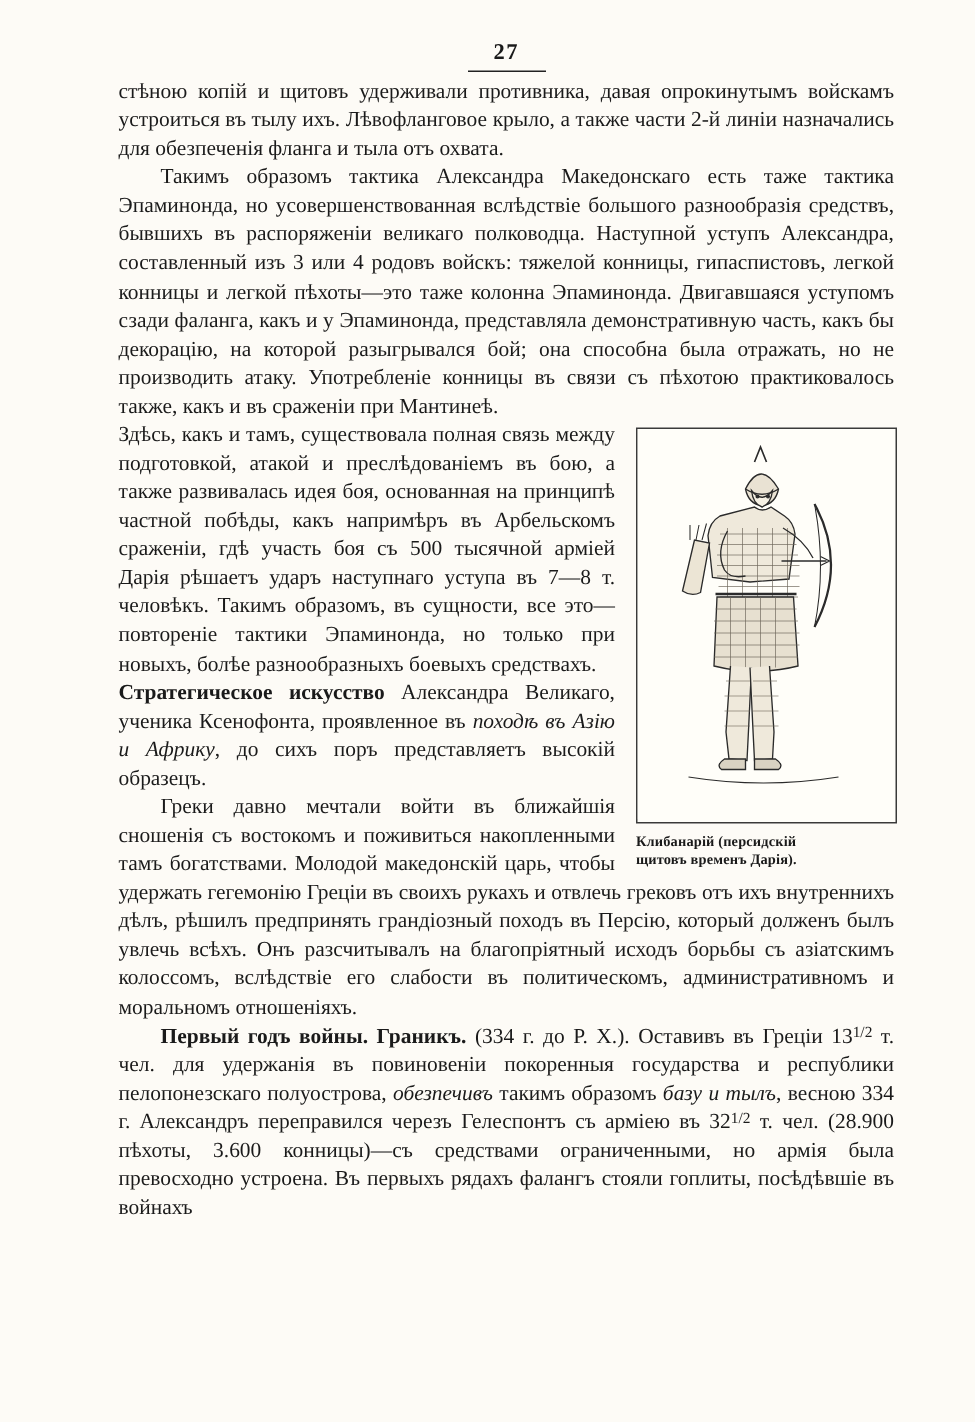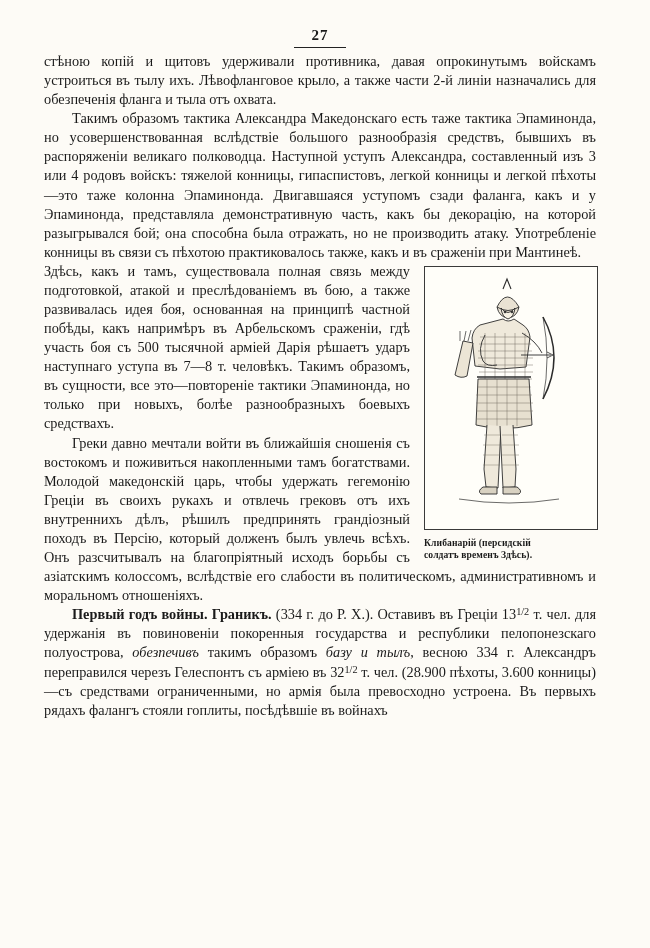--- a/index.html
+++ b/index.html
@@ -12,21 +12,21 @@
     background: #fdfbf6;
     font-family: "Liberation Serif", serif;
     color: #1a1a1a;
     overflow: hidden;
   }
   .page {
     position: relative;
     width: 650px;
     height: 760px;
     box-sizing: border-box;
-    padding: 26px 54px 20px 44px;
+    padding: 26px 54px 20px 79px;
   }
   .page-number-wrap {
     text-align: center;
     margin-bottom: 4px;
   }
   .page-number {
     display: inline-block;
     font-size: 15px;
     font-weight: bold;
     letter-spacing: 1px;
@@ -154,26 +154,27 @@
 
             <path d="M58 220 q-6 4 -2 7 l16 0 l0 -7 z" fill="#d9d2c2"></path>
             <path d="M78 220 l0 7 l16 0 q4 -3 -2 -7 z" fill="#d9d2c2"></path>
 
             <path d="M34 232 q50 8 100 0" stroke-width="0.7"></path>
           </g>
         </svg>
       </div>
       <div class="figure-caption">
         <span>Клибанарій (персидскій</span><br>
-        <span>солдатъ временъ Здѣсь).</span>
+        <span>щитовъ временъ Дарія).</span>
       </div>
     </div>
 
     <p class="para noindent">Здѣсь, какъ и тамъ, существовала полная связь между подготовкой, атакой и преслѣдованіемъ въ бою, а также развивалась идея боя, основанная на принципѣ частной побѣды, какъ напримѣръ въ Арбельскомъ сраженіи, гдѣ участь боя съ 500 тысячной арміей Дарія рѣшаетъ ударъ наступнаго уступа въ 7—8 т. человѣкъ. Такимъ образомъ, въ сущности, все это—повтореніе тактики Эпаминонда, но только при новыхъ, болѣе разнообразныхъ боевыхъ средствахъ.</p>
 
+    <p class="para noindent"><span class="spaced-caps">Стратегическое искусство</span><span> Александра Великаго, ученика Ксенофонта, проявленное въ </span><span class="ital">походѣ въ Азію и Африку</span><span>, до сихъ поръ представляетъ высокій образецъ.</span></p>
 
     <p class="para">Греки давно мечтали войти въ ближайшія сношенія съ востокомъ и поживиться накопленными тамъ богатствами. Молодой македонскій царь, чтобы удержать гегемонію Греціи въ своихъ рукахъ и отвлечь грековъ отъ ихъ внутреннихъ дѣлъ, рѣшилъ предпринять грандіозный походъ въ Персію, который долженъ былъ увлечь всѣхъ. Онъ разсчитывалъ на благопріятный исходъ борьбы съ азіатскимъ колоссомъ, вслѣдствіе его слабости въ политическомъ, административномъ и моральномъ отношеніяхъ.</p>
 
     <div class="clear"></div>
 
     <p class="para"><span class="spaced-caps">Первый годъ войны. Граникъ.</span><span> (334 г. до Р. Х.). Оставивъ въ Греціи </span><span>13</span><sup class="frac">1/2</sup><span> т. чел. для удержанія въ повиновеніи покоренныя государства и республики пелопонезскаго полуострова, </span><span class="ital">обезпечивъ</span><span> такимъ образомъ </span><span class="ital-u">базу и тылъ</span><span>, весною 334 г. Александръ переправился черезъ Гелеспонтъ съ арміею въ 32</span><sup class="frac">1/2</sup><span> т. чел. (28.900 пѣхоты, 3.600 конницы)—съ средствами ограниченными, но армія была превосходно устроена. Въ первыхъ рядахъ фалангъ стояли гоплиты, посѣдѣвшіе въ войнахъ</span></p>
 
   </div>
 </div>
 

